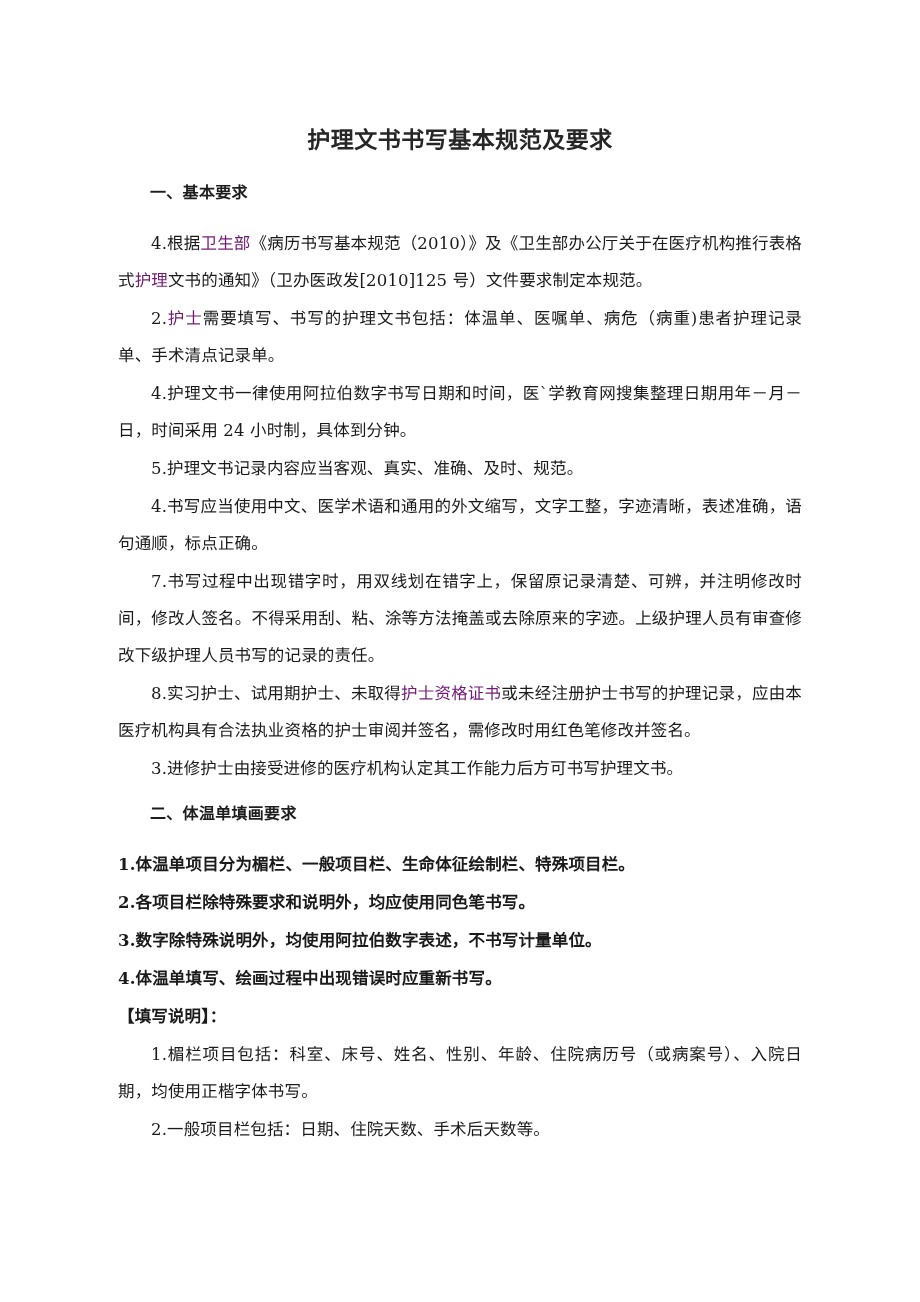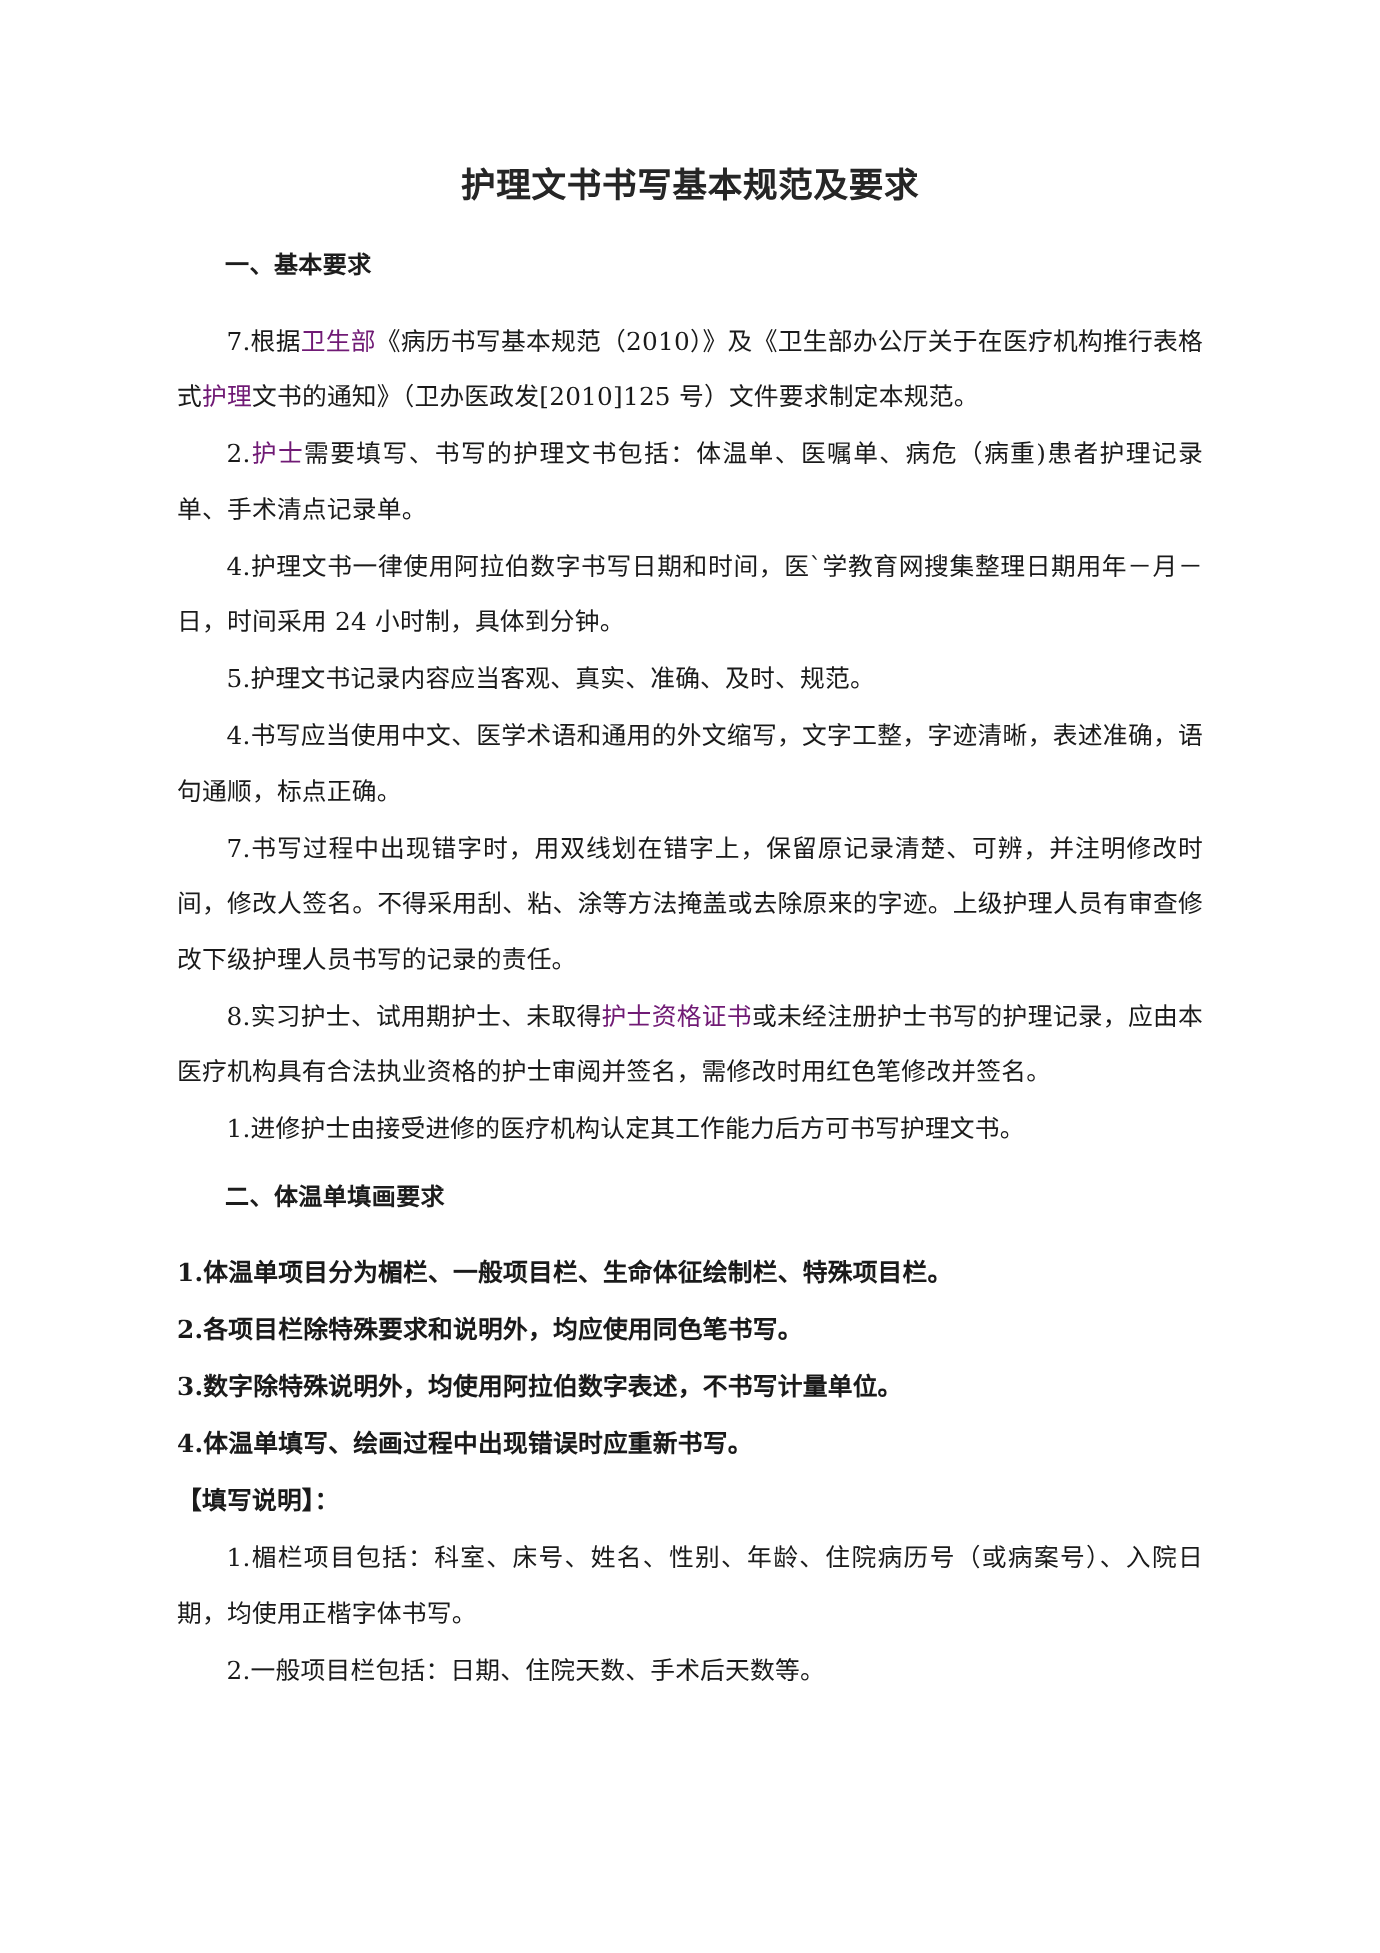--- a/index.html
+++ b/index.html
@@ -35,21 +35,21 @@
   }
 
   .doc-title {
     font-family: "DejaVu Sans", "Liberation Sans", sans-serif;
     font-size: 23px;
     font-weight: bold;
     color: #262626;
     text-align: center;
     letter-spacing: 0.5px;
     line-height: 1.3;
-    margin: 0 0 26px 0;
+    margin: 16px 0 26px 0;
     padding: 0;
   }
 
   .section-heading {
     font-family: Liberation Mono, monospace;
     font-size: 16px;
     font-weight: bold;
     color: #1d1d1d;
     line-height: 1.5;
     margin: 0 0 10px 0;
@@ -95,28 +95,28 @@
 <div class="page">
   <div class="doc-body">
 
     <h1 class="doc-title">护理文书书写基本规范及要求</h1>
 
     <div>
       <h2 class="section-heading">一、基本要求</h2>
 
       <div class="spacer-sm"></div>
 
-      <p class="para"><span>7.根据</span><span class="lnk">卫生部</span><span>《病历书写基本规范（2010）》及《卫生部办公厅关于在医疗机构推行表格式</span><span class="lnk">护理</span><span>文书的通知》（卫办医政发[2010]125 号）文件要求制定本规范。</span></p>
+      <p class="para"><span>4.根据</span><span class="lnk">卫生部</span><span>《病历书写基本规范（2010）》及《卫生部办公厅关于在医疗机构推行表格式</span><span class="lnk">护理</span><span>文书的通知》（卫办医政发[2010]125 号）文件要求制定本规范。</span></p>
       <p class="para"><span>2.</span><span class="lnk">护士</span><span>需要填写、书写的护理文书包括：体温单、医嘱单、病危（病重)患者护理记录单、手术清点记录单。</span></p>
       <p class="para"><span>4.护理文书一律使用阿拉伯数字书写日期和时间，医`学教育网搜集整理日期用年－月－日，时间采用 24 小时制，具体到分钟。</span></p>
       <p class="para"><span>5.护理文书记录内容应当客观、真实、准确、及时、规范。</span></p>
       <p class="para"><span>4.书写应当使用中文、医学术语和通用的外文缩写，文字工整，字迹清晰，表述准确，语句通顺，标点正确。</span></p>
       <p class="para"><span>7.书写过程中出现错字时，用双线划在错字上，保留原记录清楚、可辨，并注明修改时间，修改人签名。不得采用刮、粘、涂等方法掩盖或去除原来的字迹。上级护理人员有审查修改下级护理人员书写的记录的责任。</span></p>
       <p class="para"><span>8.实习护士、试用期护士、未取得</span><span class="lnk">护士资格证书</span><span>或未经注册护士书写的护理记录，应由本医疗机构具有合法执业资格的护士审阅并签名，需修改时用红色笔修改并签名。</span></p>
-      <p class="para"><span>1.进修护士由接受进修的医疗机构认定其工作能力后方可书写护理文书。</span></p>
+      <p class="para"><span>3.进修护士由接受进修的医疗机构认定其工作能力后方可书写护理文书。</span></p>
     </div>
 
     <div class="s2">
       <div class="spacer-md"></div>
 
       <h2 class="section-heading">二、体温单填画要求</h2>
 
       <div class="spacer-sm"></div>
 
       <p class="para flush"><span>1.体温单项目分为楣栏、一般项目栏、生命体征绘制栏、特殊项目栏。</span></p>

